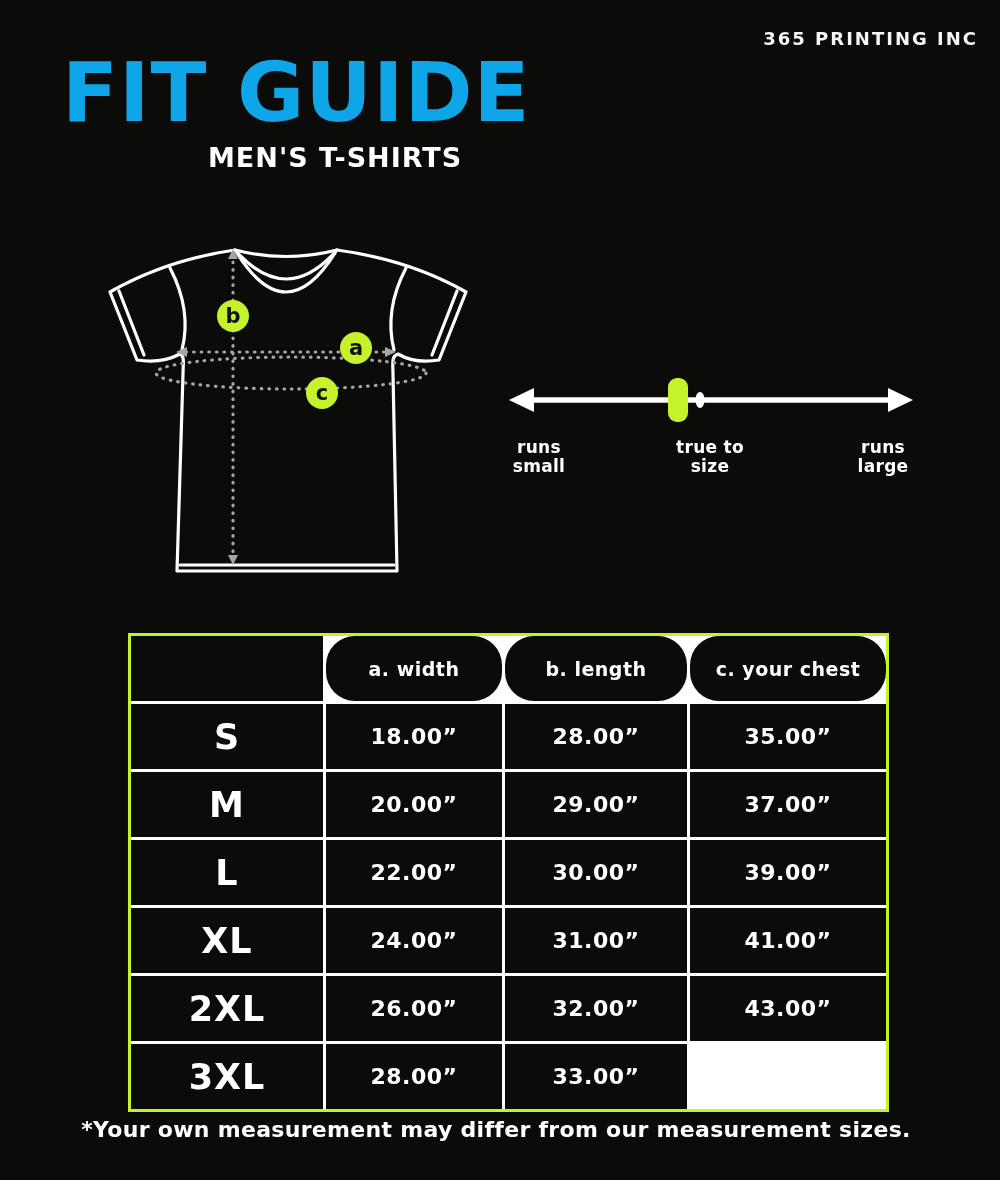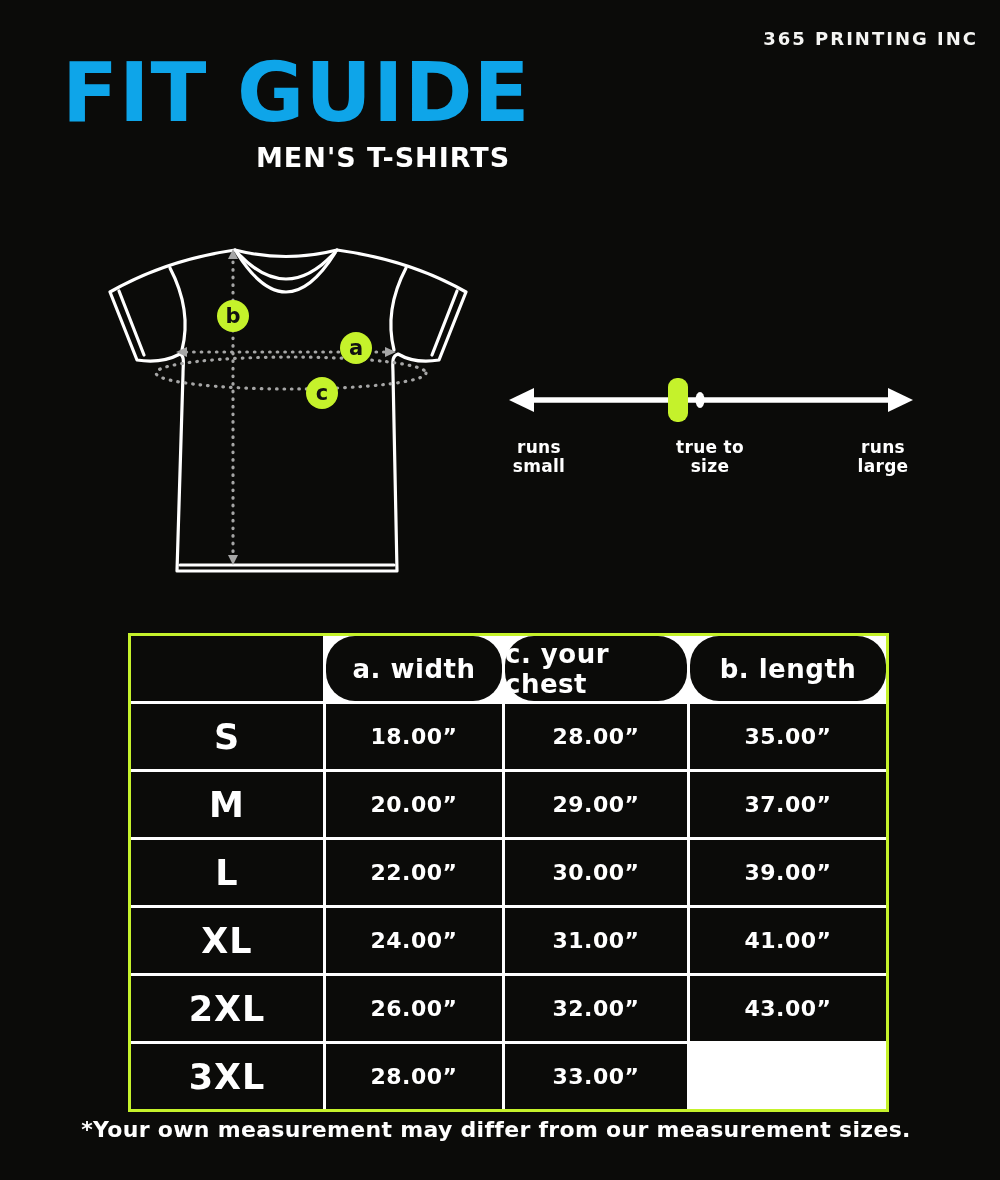--- a/index.html
+++ b/index.html
@@ -18,21 +18,20 @@
   }
   .title {
     position:absolute; left:62px; top:52px;
     font-size:82px; font-weight:bold; letter-spacing:1px;
     color:#0ea5e9; line-height:1;
   }
   .subtitle {
     position:absolute; left:208px; top:142px;
     font-size:27px; font-weight:bold; letter-spacing:1px;
     color:#ffffff;
-    margin-left:48px;
   }
   .tshirt-svg { position:absolute; left:100px; top:232px; }
   .scale-svg { position:absolute; left:506px; top:376px; }
   .scale-labels { position:absolute; left:506px; top:438px; width:410px; height:60px; }
   .scale-label {
     position:absolute; transform:translateX(-50%);
     text-align:center; font-size:17px; font-weight:bold;
     line-height:1.12; letter-spacing:0.3px; white-space:nowrap;
   }
   .scale-label.l-small { left:33px; }
@@ -46,21 +45,21 @@
     grid-template-rows:repeat(7, 65px);
     gap:3px;
     background:#ffffff;
     border:3px solid #c5f22b;
   }
   .cell {
     background:#0b0b09;
     display:flex; align-items:center; justify-content:center;
     font-weight:bold; color:#ffffff;
   }
-  .cell.head  { font-size:26px; letter-spacing:0.5px;border-radius:29px; }
+  .cell.head  { font-size:19px; letter-spacing:0.5px;border-radius:29px; }
   .cell.sizename { font-size:35px; letter-spacing:1px; }
   .cell.val   { font-size:22px; letter-spacing:0.5px; }
 
   .footnote {
     position:absolute; left:0; top:1117px; width:992px;
     text-align:center; font-size:22px; font-weight:bold;
     letter-spacing:0.3px; color:#ffffff;
   }
 </style>
 </head>
@@ -143,22 +142,22 @@
     </div>
     <div class="scale-label l-large">
       <div>runs</div>
       <div>large</div>
     </div>
   </div>
 
   <div class="size-table">
     <div class="cell"></div>
     <div class="cell head">a. width</div>
+    <div class="cell head">b. length</div>
     <div class="cell head">c. your chest</div>
-    <div class="cell head">b. length</div>
 
     <div class="cell sizename">S</div>
     <div class="cell val">18.00”</div>
     <div class="cell val">28.00”</div>
     <div class="cell val">35.00”</div>
 
     <div class="cell sizename">M</div>
     <div class="cell val">20.00”</div>
     <div class="cell val">29.00”</div>
     <div class="cell val">37.00”</div>

